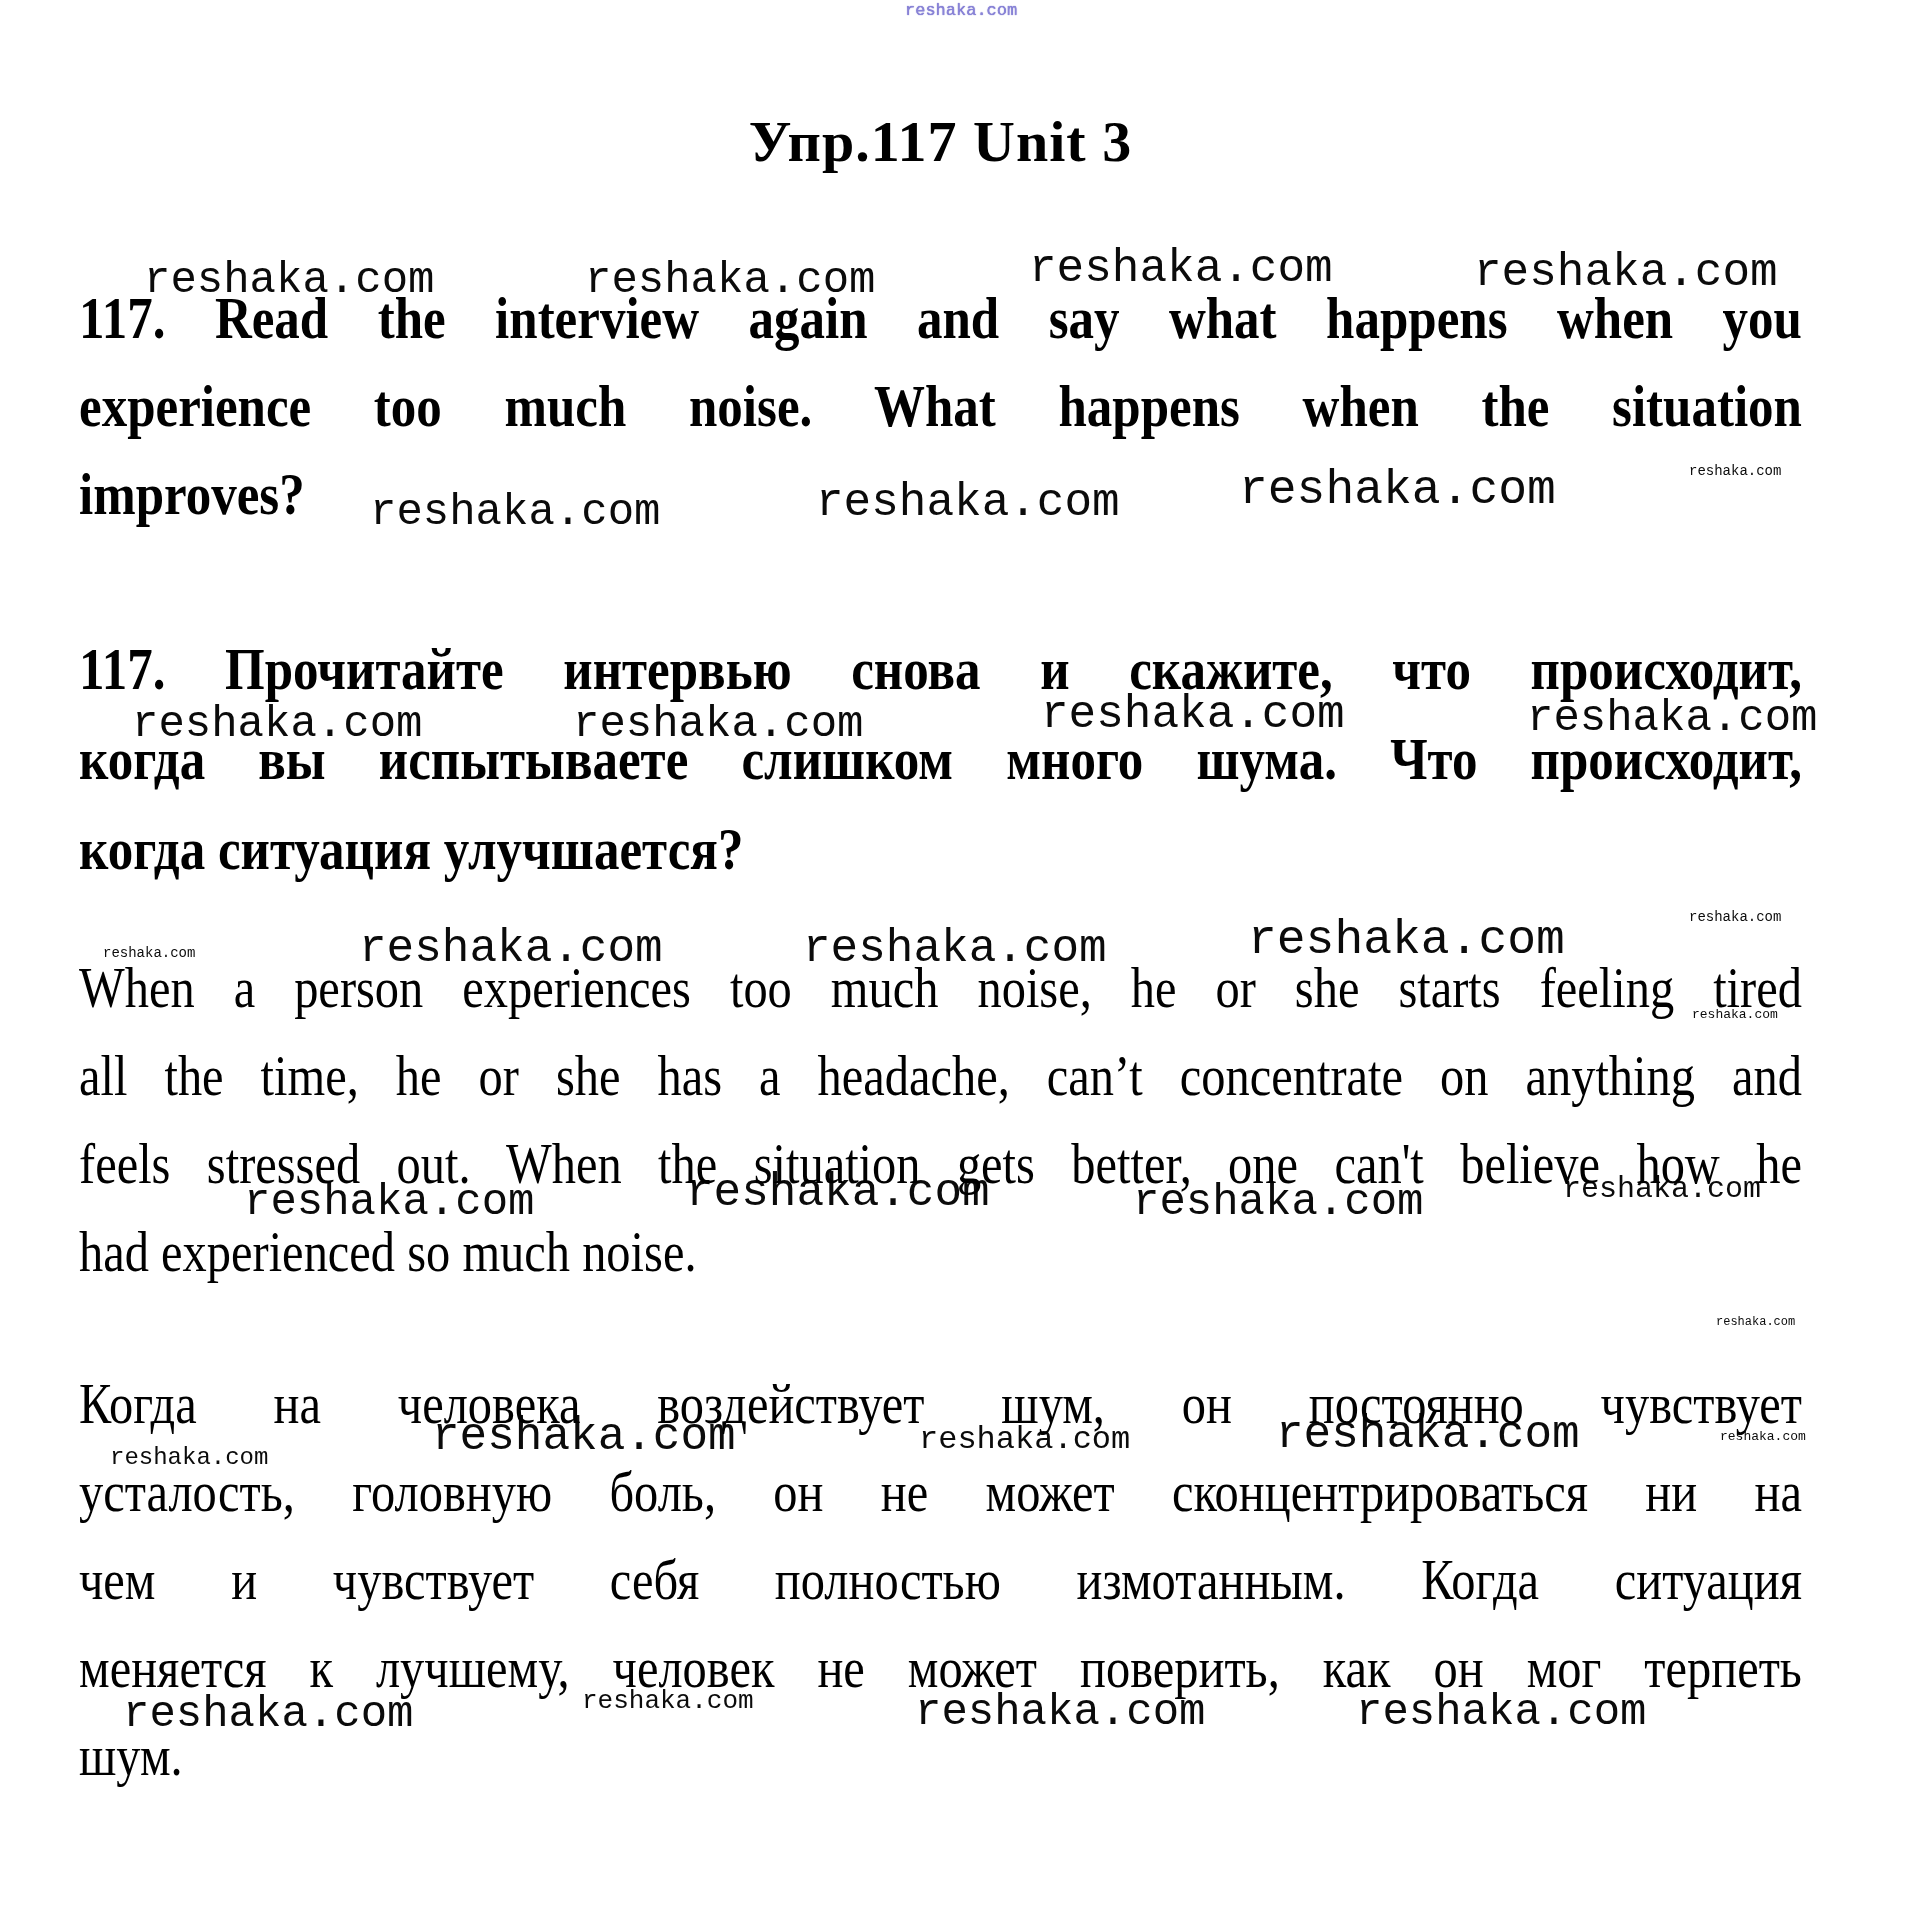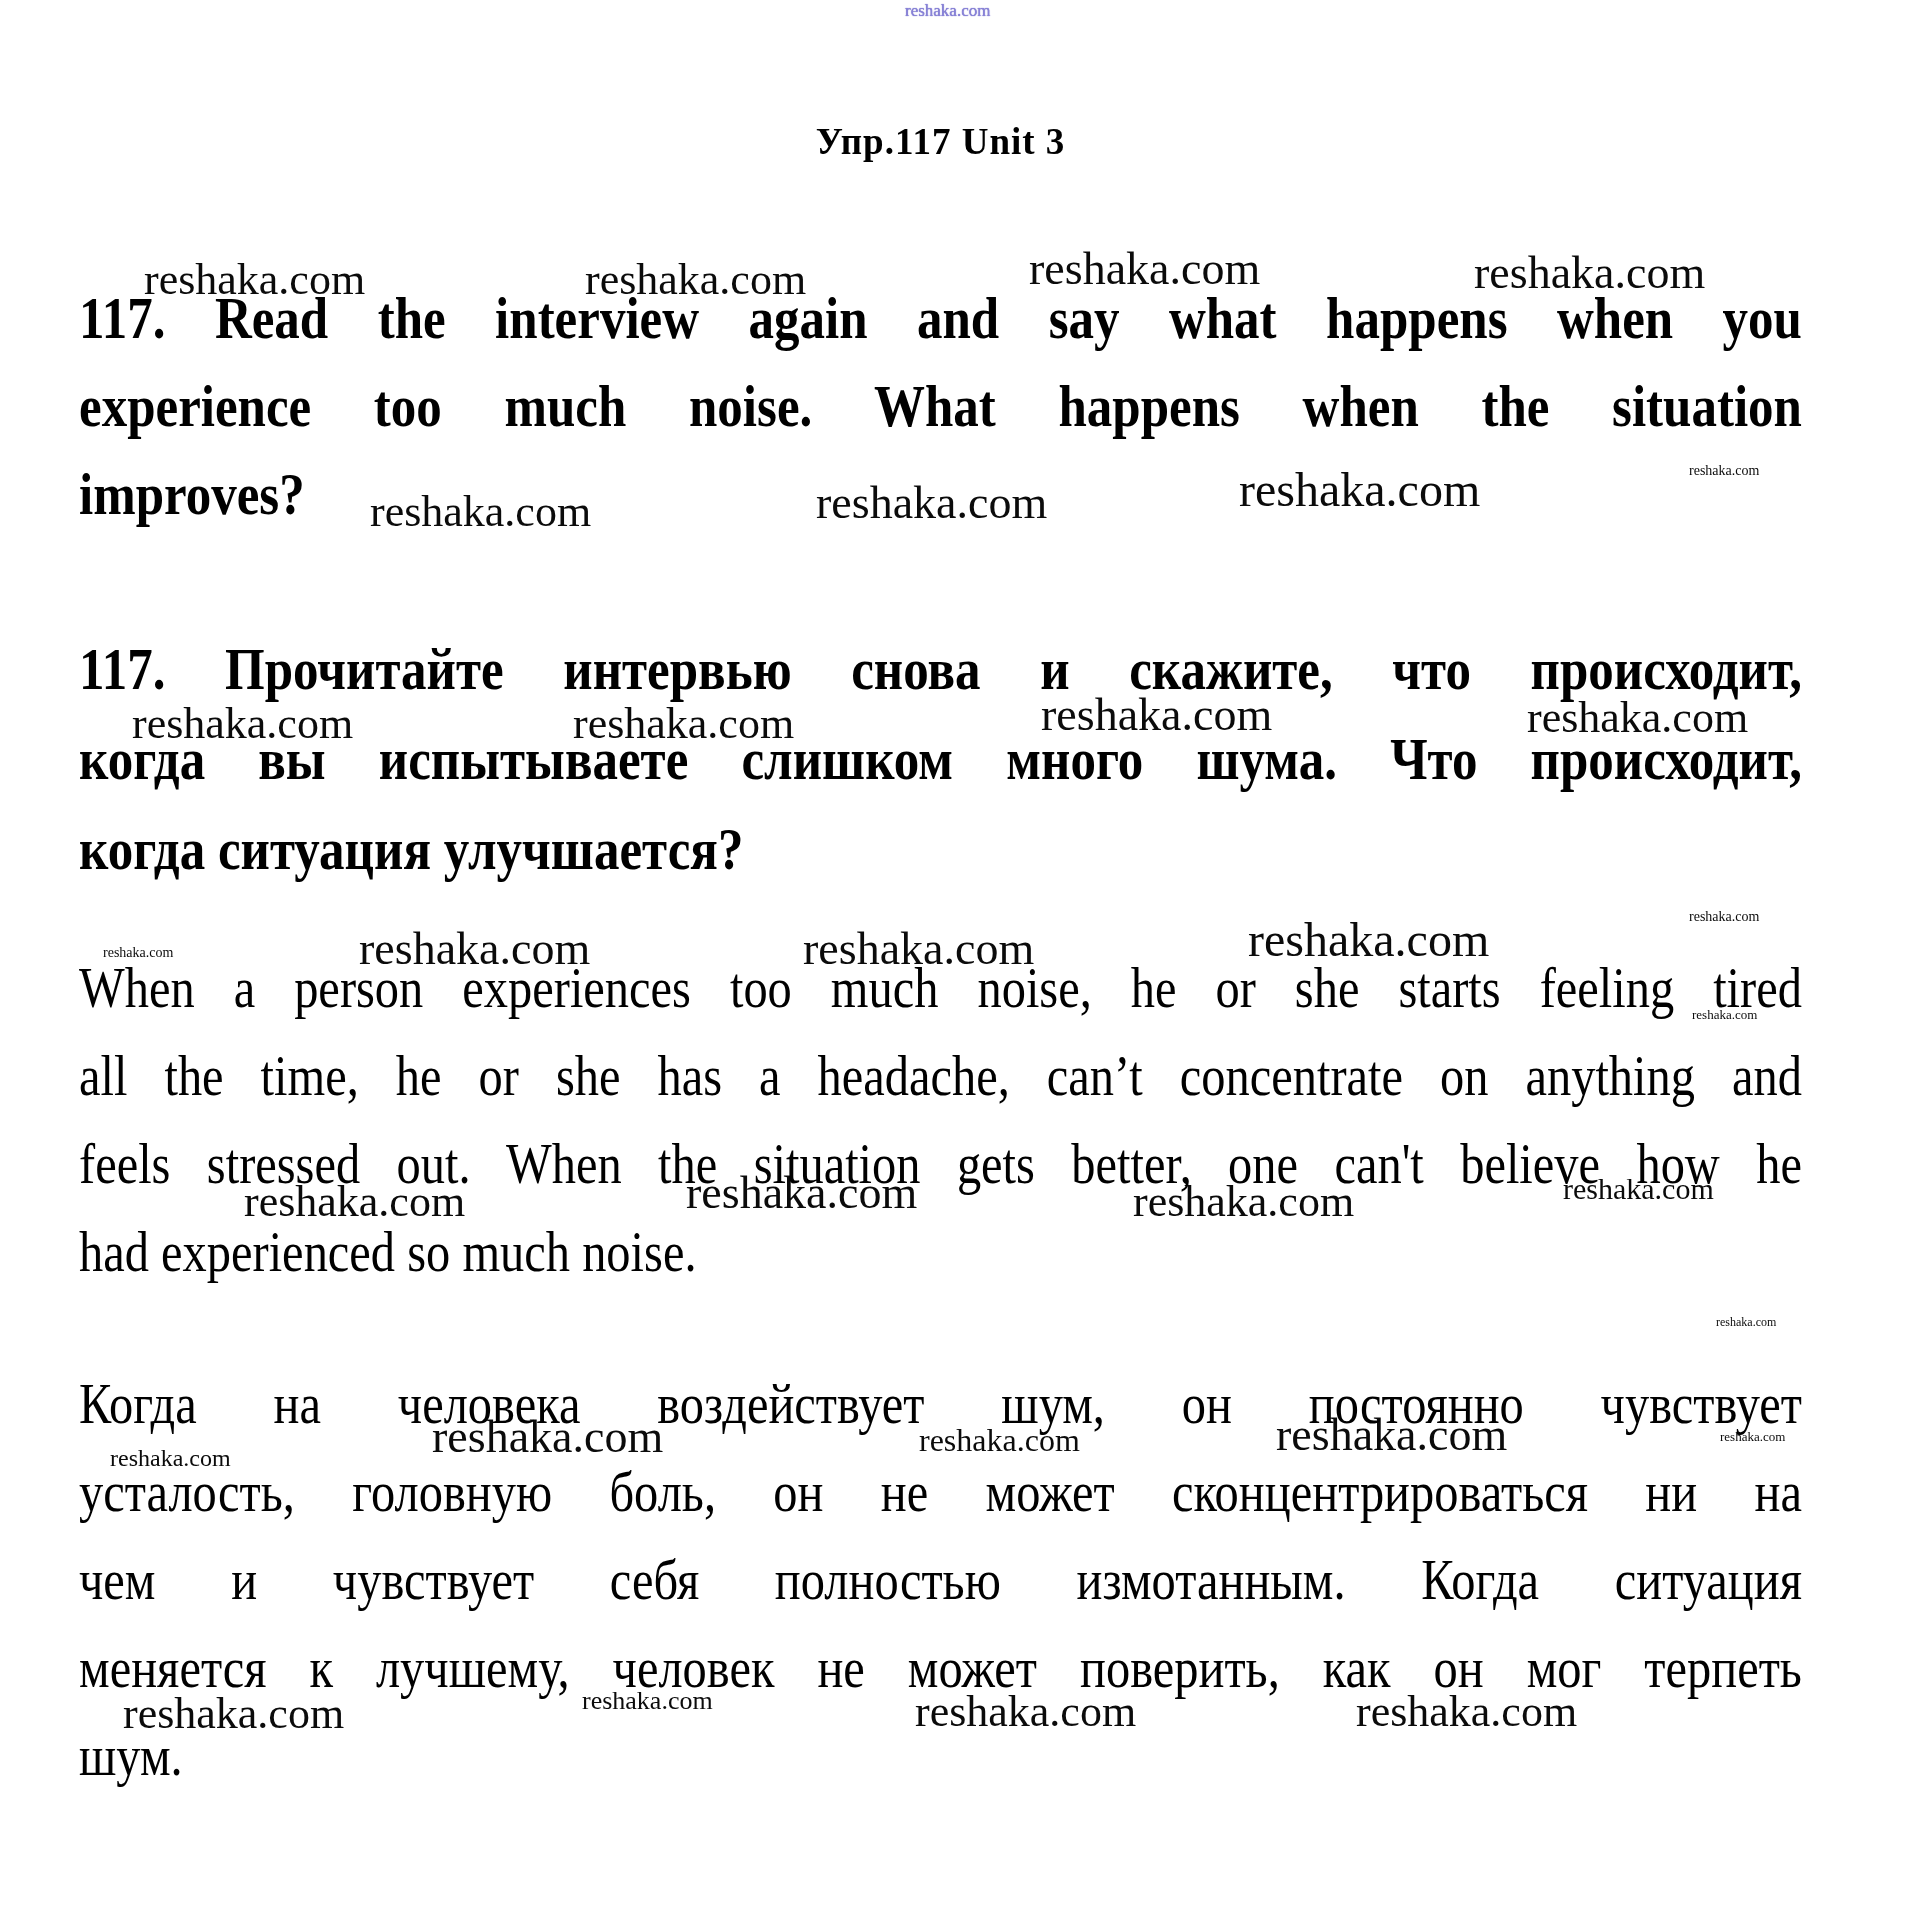--- a/index.html
+++ b/index.html
@@ -12,40 +12,40 @@
     font-family: "Liberation Serif", serif;
     color: #000000;
   }
   #title {
     position: absolute;
     left: 79px;
     top: 112px;
     width: 1723px;
     text-align: center;
     font-weight: bold;
-    font-size: 37px;
+    font-size: 58px;
     line-height: 60px;
     letter-spacing: 1px;
   }
   
   .para {
     position: absolute;
     left: 79px;
     width: 2027px;
     transform: scaleX(0.85);
     transform-origin: left top;
   }
   .task   { font-weight: bold; font-size: 60px; line-height: 88px; }
   .taskru { line-height: 90px; }
   .answer { font-size: 57px; line-height: 88px; }
   .jline  { text-align: justify; text-align-last: justify; white-space: nowrap; }
   .lline  { text-align: left; white-space: nowrap; }
   .wm {
     position: absolute;
-    font-family: Liberation Serif, serif;
+    font-family: Liberation Mono, monospace;
     color: #0b0b0b;
     line-height: 1;
     white-space: nowrap;
     text-align: right;
   }
   .wm-blue {
     color: #8a84d8;
     text-shadow: 0 0 1px #4a44b8;
   }
 </style>

